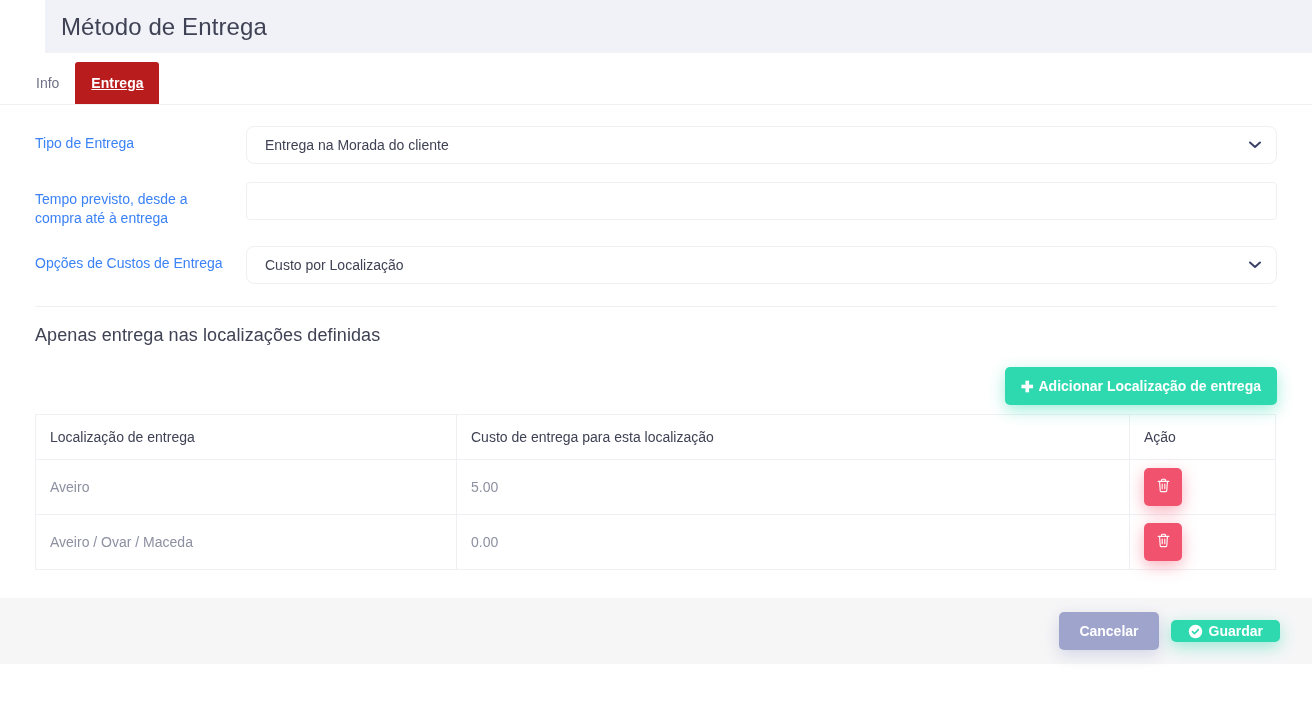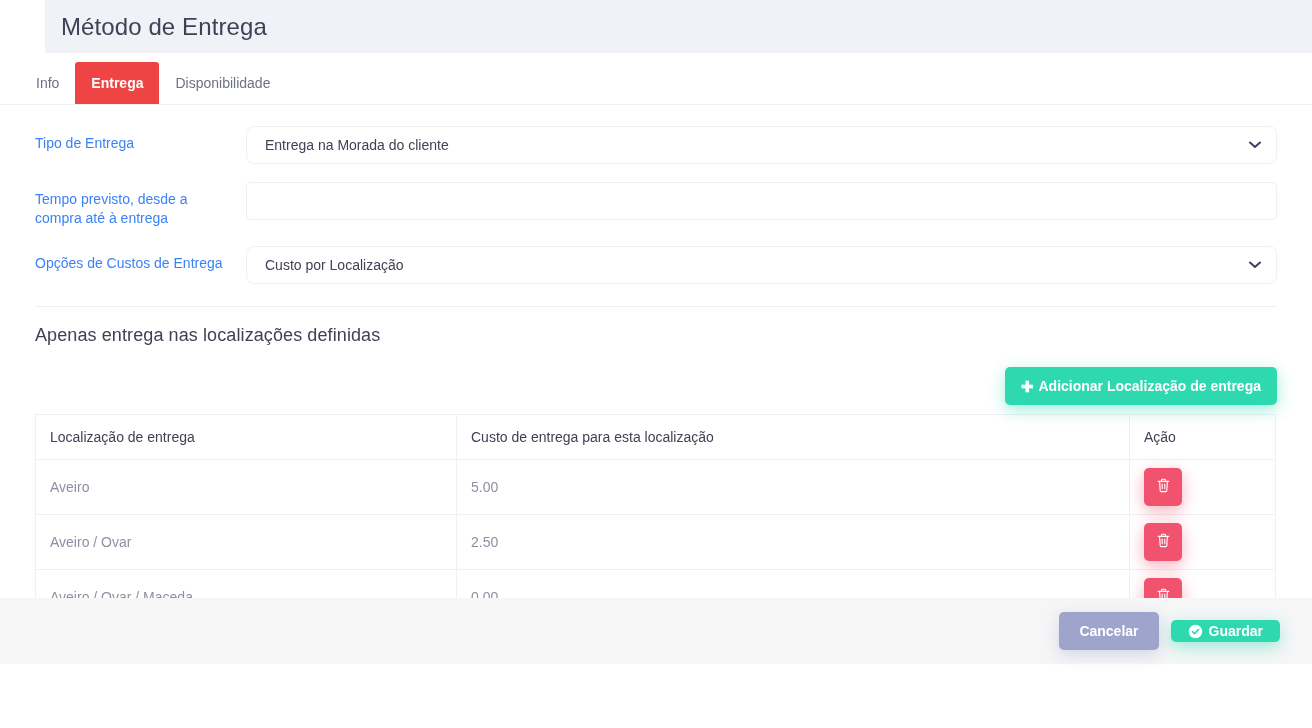--- a/index.html
+++ b/index.html
@@ -48,23 +48,24 @@
     color: #6d7186;
     padding: 11px 16px;
     line-height: 20px;
     cursor: pointer;
     border-radius: 3px 3px 0 0;
     white-space: nowrap;
     background: transparent;
     margin-bottom: 0;
   }
   .tab.active {
-    background: #ef4444;
+    background: #b91c1c;
     color: #ffffff;
     font-weight: 600;
+    text-decoration: underline;
   }
 
   
   .content {
     padding: 0 35px;
     background: #fff;
     height: 538px;
     position: relative;
   }
 
@@ -241,21 +242,20 @@
 </head>
 <body>
 
 <div class="page-header">
   <div class="page-title">Método de Entrega</div>
 </div>
 
 <div class="tab-bar">
   <div class="tab">Info</div>
   <div class="tab active">Entrega</div>
-  <div class="tab">Disponibilidade</div>
 </div>
 
 <div class="content">
 
   <div class="form-row">
     <div class="form-label">Tipo de Entrega</div>
     <div class="form-control-wrap">
       <div class="form-control select">Entrega na Morada do cliente</div>
       <span class="chevron">
         <svg width="12" height="8" viewBox="0 0 12 8" fill="none" xmlns="http://www.w3.org/2000/svg">
@@ -300,34 +300,20 @@
       <tr>
         <th class="col-loc">Localização de entrega</th>
         <th class="col-cost">Custo de entrega para esta localização</th>
         <th class="col-acao">Ação</th>
       </tr>
     </thead>
     <tbody>
       <tr>
         <td>Aveiro</td>
         <td>5.00</td>
-        <td class="cell-action">
-          <button class="btn-delete">
-            <span>
-              <svg width="13" height="15" viewBox="0 0 13 15" fill="none" xmlns="http://www.w3.org/2000/svg">
-                <path d="M1.2 3.4h10.6M4.6 3.4V1.9a.7.7 0 0 1 .7-.7h2.4a.7.7 0 0 1 .7.7v1.5M2.6 3.4l.6 9.3a1 1 0 0 0 1 .9h4.6a1 1 0 0 0 1-.9l.6-9.3" stroke="#ffffff" stroke-width="1.1" stroke-linecap="round" stroke-linejoin="round"></path>
-                <path d="M5.2 6v4.8M7.8 6v4.8" stroke="#ffffff" stroke-width="1.1" stroke-linecap="round"></path>
-              </svg>
-            </span>
-          </button>
-        </td>
-      </tr>
-      <tr>
-        <td>Aveiro / Ovar</td>
-        <td>2.50</td>
         <td class="cell-action">
           <button class="btn-delete">
             <span>
               <svg width="13" height="15" viewBox="0 0 13 15" fill="none" xmlns="http://www.w3.org/2000/svg">
                 <path d="M1.2 3.4h10.6M4.6 3.4V1.9a.7.7 0 0 1 .7-.7h2.4a.7.7 0 0 1 .7.7v1.5M2.6 3.4l.6 9.3a1 1 0 0 0 1 .9h4.6a1 1 0 0 0 1-.9l.6-9.3" stroke="#ffffff" stroke-width="1.1" stroke-linecap="round" stroke-linejoin="round"></path>
                 <path d="M5.2 6v4.8M7.8 6v4.8" stroke="#ffffff" stroke-width="1.1" stroke-linecap="round"></path>
               </svg>
             </span>
           </button>
         </td>

